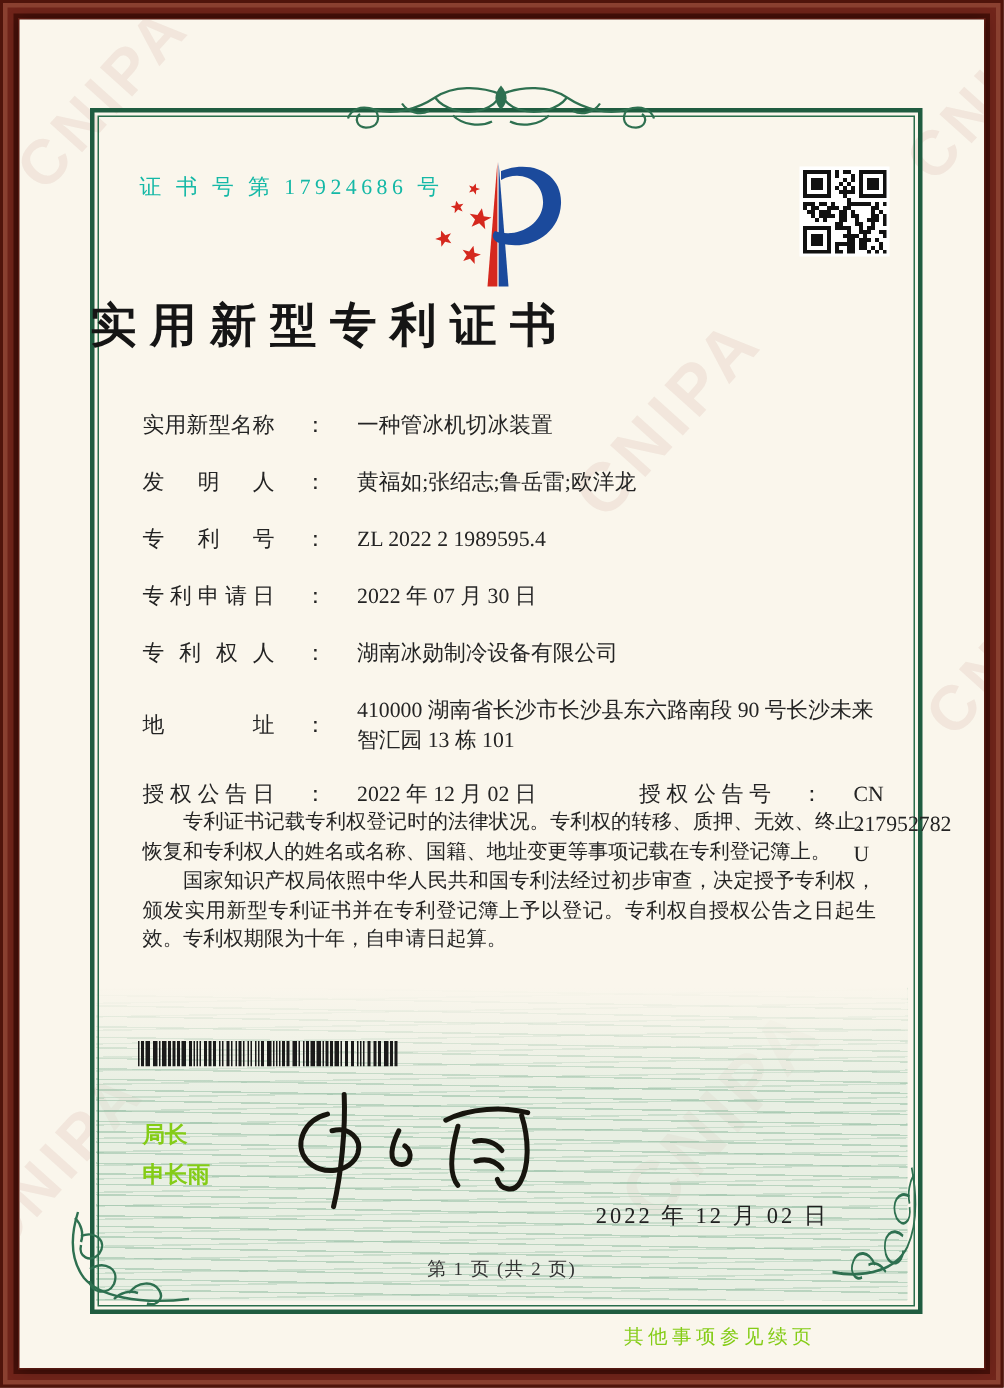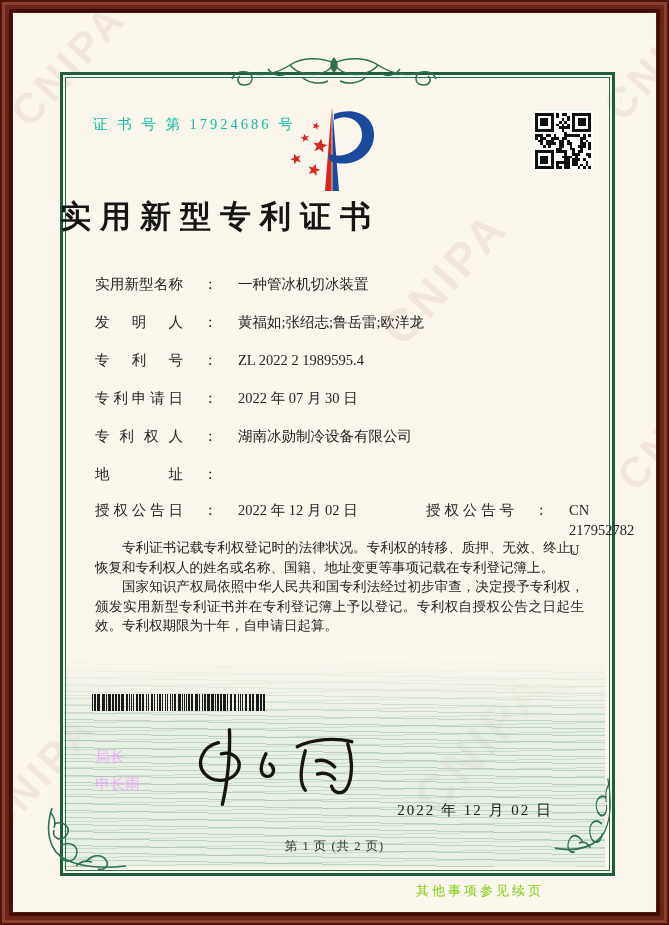--- a/index.html
+++ b/index.html
@@ -33,22 +33,22 @@
   .fields{left:95px;top:274px;width:490px;font-size:14.5px;color:#242424;}
   .row{display:flex;margin-bottom:18px;line-height:20px;gap:20px;}
   .lbl{width:88px;flex:none;text-align:justify;text-align-last:justify;}
   .colon{width:15px;flex:none;}
   .val{flex:1;}
   .row-addr{margin-bottom:16px;align-items:center;}
   .w168{width:168px;flex:none;}
   .paras{left:95px;top:538px;width:489px;font-size:13.5px;line-height:19.5px;text-align:justify;color:#242424;}
   .paras p{margin:0;text-indent:2em;}
   .barcode{left:92px;top:694px;width:176px;height:17px;}
-  .signoff{left:95px;top:743px;font-family:"Liberation Sans", sans-serif;font-weight:normal;font-size:15px;
-           line-height:27px;color:#f0abfc;}
+  .signoff{left:95px;top:743px;font-family:"Liberation Sans", sans-serif;font-weight:bold;font-size:15px;
+           line-height:27px;color:#84cc16;}
   .signature{left:188px;top:726px;width:182px;height:82px;}
   .date{left:385px;top:801px;width:180px;text-align:center;font-size:15px;letter-spacing:2px;color:#202020;}
   .page-no{left:60px;top:838px;width:549px;text-align:center;font-size:12.5px;letter-spacing:1px;color:#333;}
   .footer-note{left:0;top:882px;width:544px;text-align:right;font-size:13px;letter-spacing:3px;color:#84cc16;}
 </style>
 </head>
 <body>
 
 <div class="cert">
 
@@ -281,20 +281,21 @@
       <span class="val">2022 年 07 月 30 日</span>
     </div>
     <div class="row">
       <span class="lbl">专利权人</span>
         <span class="colon">：</span>
       <span class="val">湖南冰勋制冷设备有限公司</span>
     </div>
     <div class="row row-addr">
       <span class="lbl">地址</span>
         <span class="colon">：</span>
+      <span class="val">410000 湖南省长沙市长沙县东六路南段 90 号长沙未来智汇园 13 栋 101</span>
     </div>
     <div class="row">
       <span class="lbl">授权公告日</span>
         <span class="colon">：</span>
       <span class="val w168">2022 年 12 月 02 日</span>
       <span class="lbl">授权公告号</span>
         <span class="colon">：</span>
       <span class="val">CN 217952782 U</span>
     </div>
   </div>

